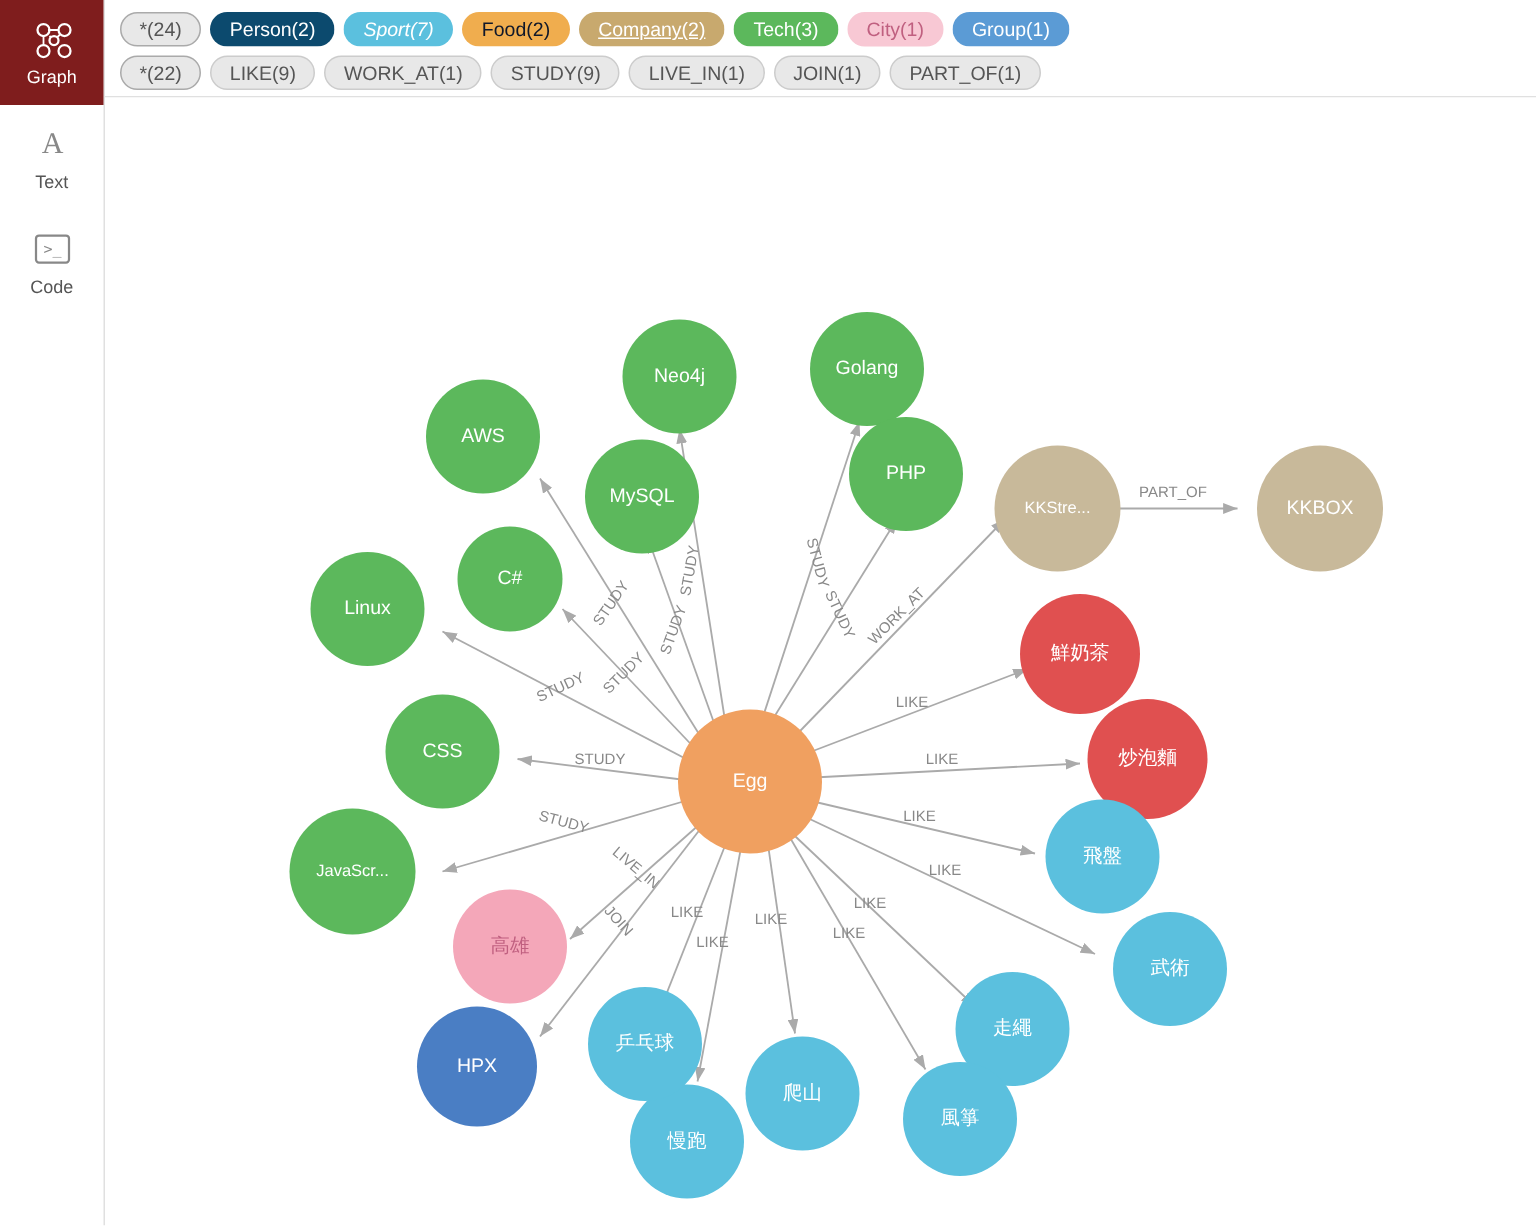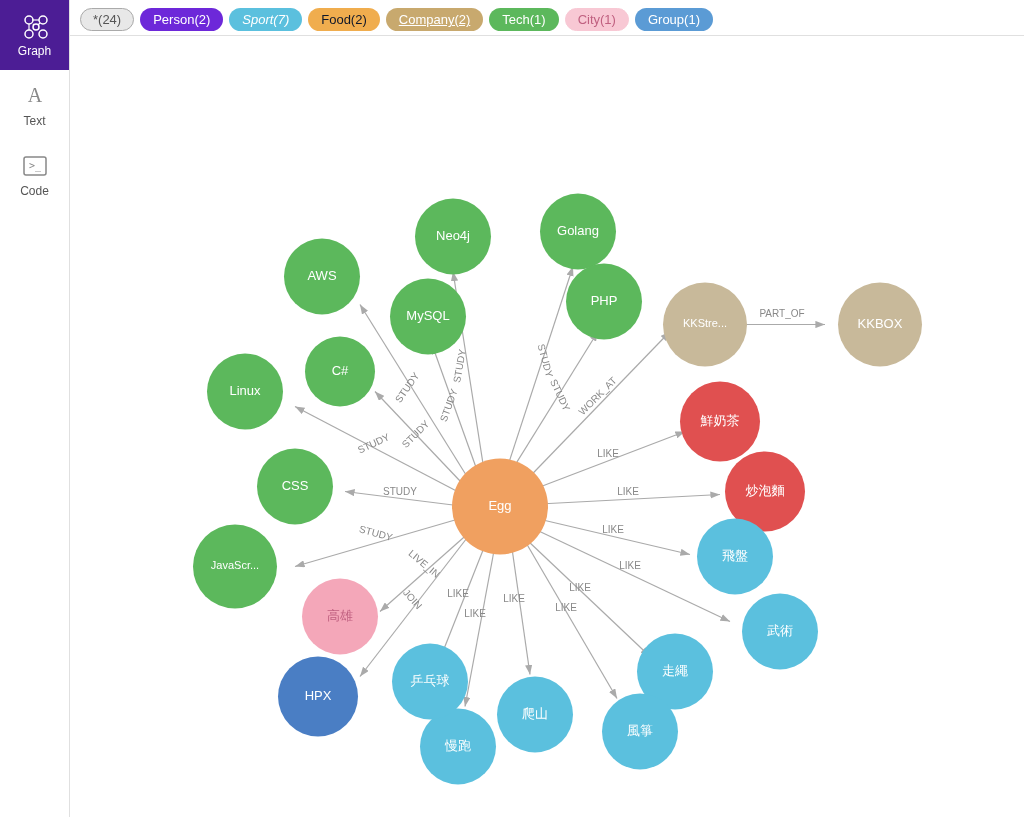--- a/index.html
+++ b/index.html
@@ -20,21 +20,21 @@
       flex-direction: column;
       align-items: center;
       justify-content: center;
       padding: 12px 0;
       cursor: pointer;
       font-size: 12px;
       color: #555;
       gap: 4px;
     }
     .sidebar-item.active {
-      background: #4c1d95;
+      background: #7f1d1d;
       color: #fff;
     }
     .sidebar-item svg { width: 28px; height: 28px; }
 
     
     #main {
       flex: 1;
       display: flex;
       flex-direction: column;
       overflow: hidden;
@@ -58,21 +58,21 @@
       display: inline-flex;
       align-items: center;
       padding: 3px 12px;
       border-radius: 20px;
       font-size: 13px;
       font-weight: 500;
       cursor: pointer;
       border: 1.5px solid transparent;
     }
     .tag-any-node { background: #e8e8e8; border-color: #aaa; color: #555; }
-    .tag-person { background: #6d28d9; color: #fff; }
+    .tag-person { background: #0c4a6e; color: #fff; }
     .tag-sport { background: #5bc0de; color: #fff; font-style: italic; }
     .tag-food { background: #f0ad4e; color: #0f172a; }
     .tag-company { background: #c8a96e; color: #fff; text-decoration: underline; }
     .tag-tech { background: #5cb85c; color: #fff; }
     .tag-city { background: #f8c8d4; color: #c06080; border-color: #f8c8d4; text-align: right; }
     .tag-group { background: #5b9bd5; color: #fff; }
     .tag-rel-any { background: #e8e8e8; border-color: #aaa; color: #555; }
     .tag-rel { background: #e8e8e8; border-color: #ccc; color: #555; }
 
     
@@ -137,23 +137,32 @@
 </div>
 
 <div id="main">
   <div id="topbar">
     <div class="tag-row">
       <span class="tag tag-any-node">*(24)</span>
       <span class="tag tag-person">Person(2)</span>
       <span class="tag tag-sport">Sport(7)</span>
       <span class="tag tag-food">Food(2)</span>
       <span class="tag tag-company">Company(2)</span>
-      <span class="tag tag-tech">Tech(1)</span>
+      <span class="tag tag-tech">Tech(3)</span>
       <span class="tag tag-city">City(1)</span>
       <span class="tag tag-group">Group(1)</span>
+    </div>
+    <div class="tag-row">
+      <span class="tag tag-rel-any">*(22)</span>
+      <span class="tag tag-rel">LIKE(9)</span>
+      <span class="tag tag-rel">WORK_AT(1)</span>
+      <span class="tag tag-rel">STUDY(9)</span>
+      <span class="tag tag-rel">LIVE_IN(1)</span>
+      <span class="tag tag-rel">JOIN(1)</span>
+      <span class="tag tag-rel">PART_OF(1)</span>
     </div>
   </div>
 
   <div id="graph-area">
     <svg id="graph-svg" viewBox="0 0 954 700">
       <defs>
         <marker id="arrowhead" markerWidth="8" markerHeight="6" refX="8" refY="3" orient="auto">
           <polygon points="0 0, 8 3, 0 6" fill="#aaa"></polygon>
         </marker>
       </defs>

